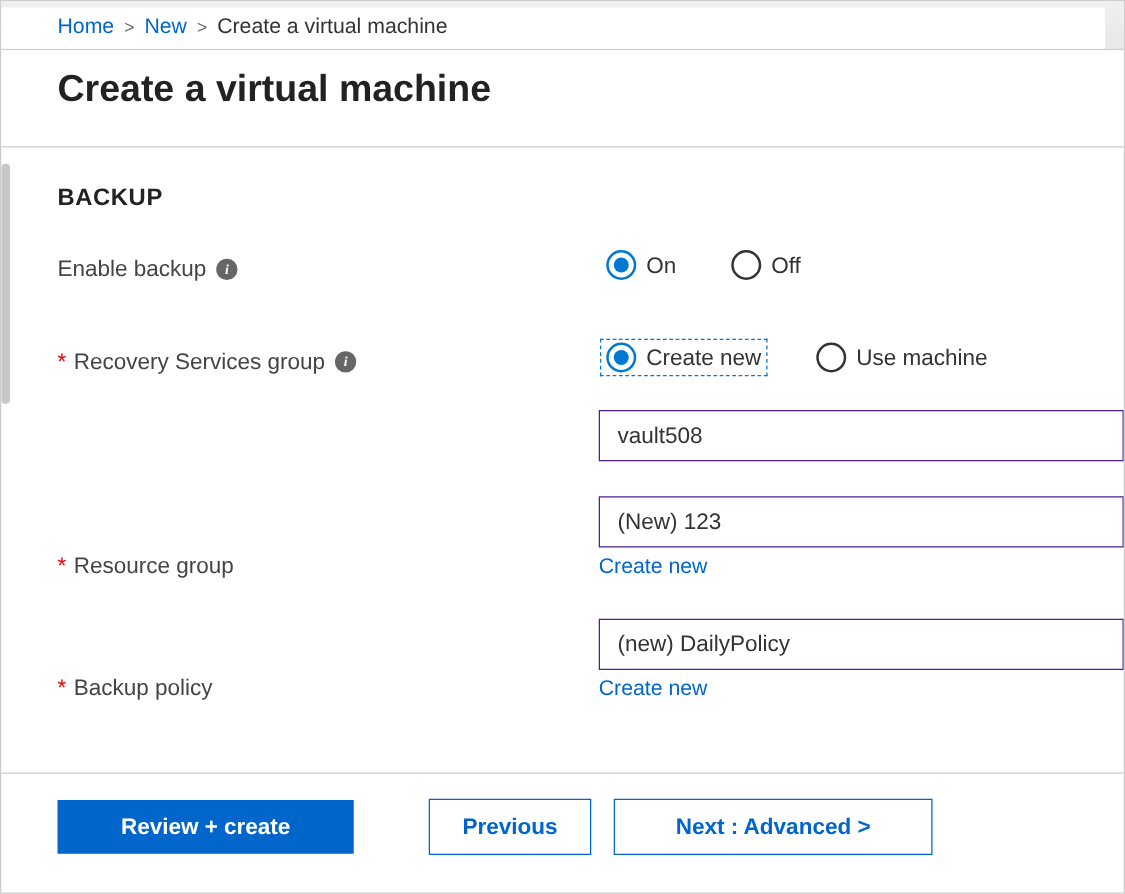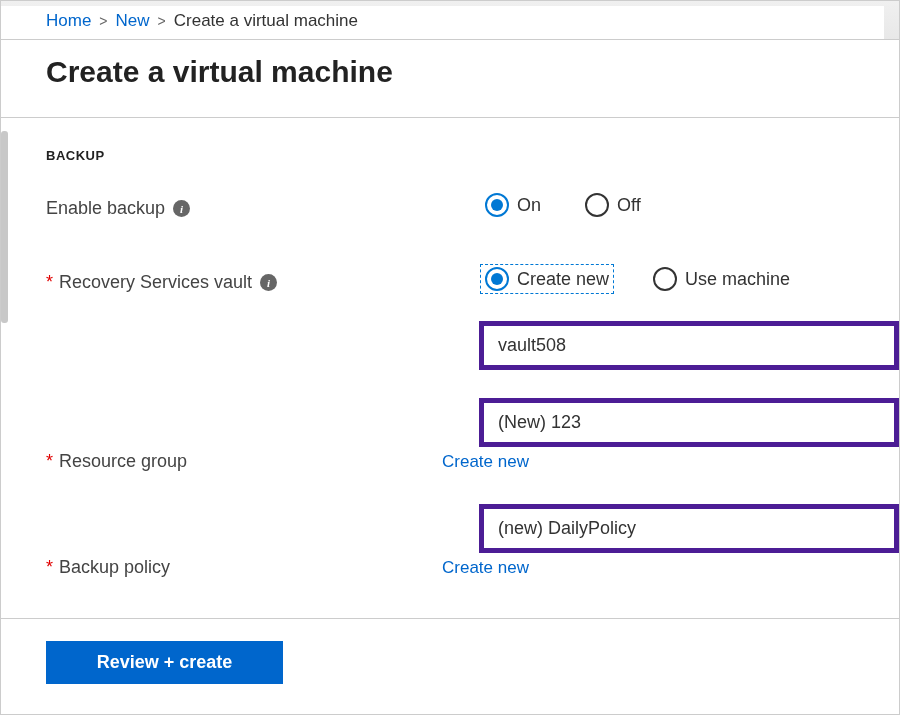--- a/index.html
+++ b/index.html
@@ -50,21 +50,21 @@
     }
     .divider {
       height: 1px;
       background: #ccc;
       width: 100%;
     }
     .content {
       padding: 30px 0 0 45px;
     }
     .section-header {
-      font-size: 13px;
+      font-size: 19px;
       font-weight: 600;
       letter-spacing: 0.5px;
       color: #222;
       margin-bottom: 28px;
     }
     .form-row {
       display: flex;
       align-items: flex-end;
       margin-bottom: 20px;
     }
@@ -135,24 +135,23 @@
       border-radius: 50%;
     }
     .radio-label {
       font-size: 18px;
       color: #333;
     }
     .text-input {
       width: 420px;
       padding: 9px 14px;
       font-size: 18px;
-      border: 5px solid #4c1d95;
+      border: 1px solid #4c1d95;
       color: #333;
       font-family: inherit;
-      margin-left: 37px;
     }
     .link-action {
       color: #0066cc;
       font-size: 17px;
       text-decoration: none;
       cursor: pointer;
       display: inline-block;
       margin-top: 5px;
     }
     .footer-divider {
@@ -255,21 +254,21 @@
         </label>
       </div>
     </div>
   </div>
 
   <div style="height:26px"></div>
 
   <div class="form-row">
     <div class="form-label-col">
       <span class="required-star">*</span>
-      <span>Recovery Services vault</span>
+      <span>Recovery Services group</span>
       <span class="info-icon">i</span>
     </div>
     <div class="form-control-col">
       <div class="radio-group">
         <label class="radio-option focused">
           <span class="radio-circle selected">
               <span class="radio-dot"></span>
             </span>
           <span class="radio-label">Create new</span>
         </label>
@@ -315,13 +314,17 @@
       <a class="link-action">Create new</a>
     </div>
   </div>
 
 </div>
 
 <div class="footer-divider"></div>
 
 <div class="footer">
   <button class="btn btn-primary">Review + create</button>
+  <div class="footer-right-group">
+    <button class="btn btn-secondary">Previous</button>
+    <button class="btn btn-next">Next : Advanced &gt;</button>
+  </div>
 </div>
 
 </body></html>

